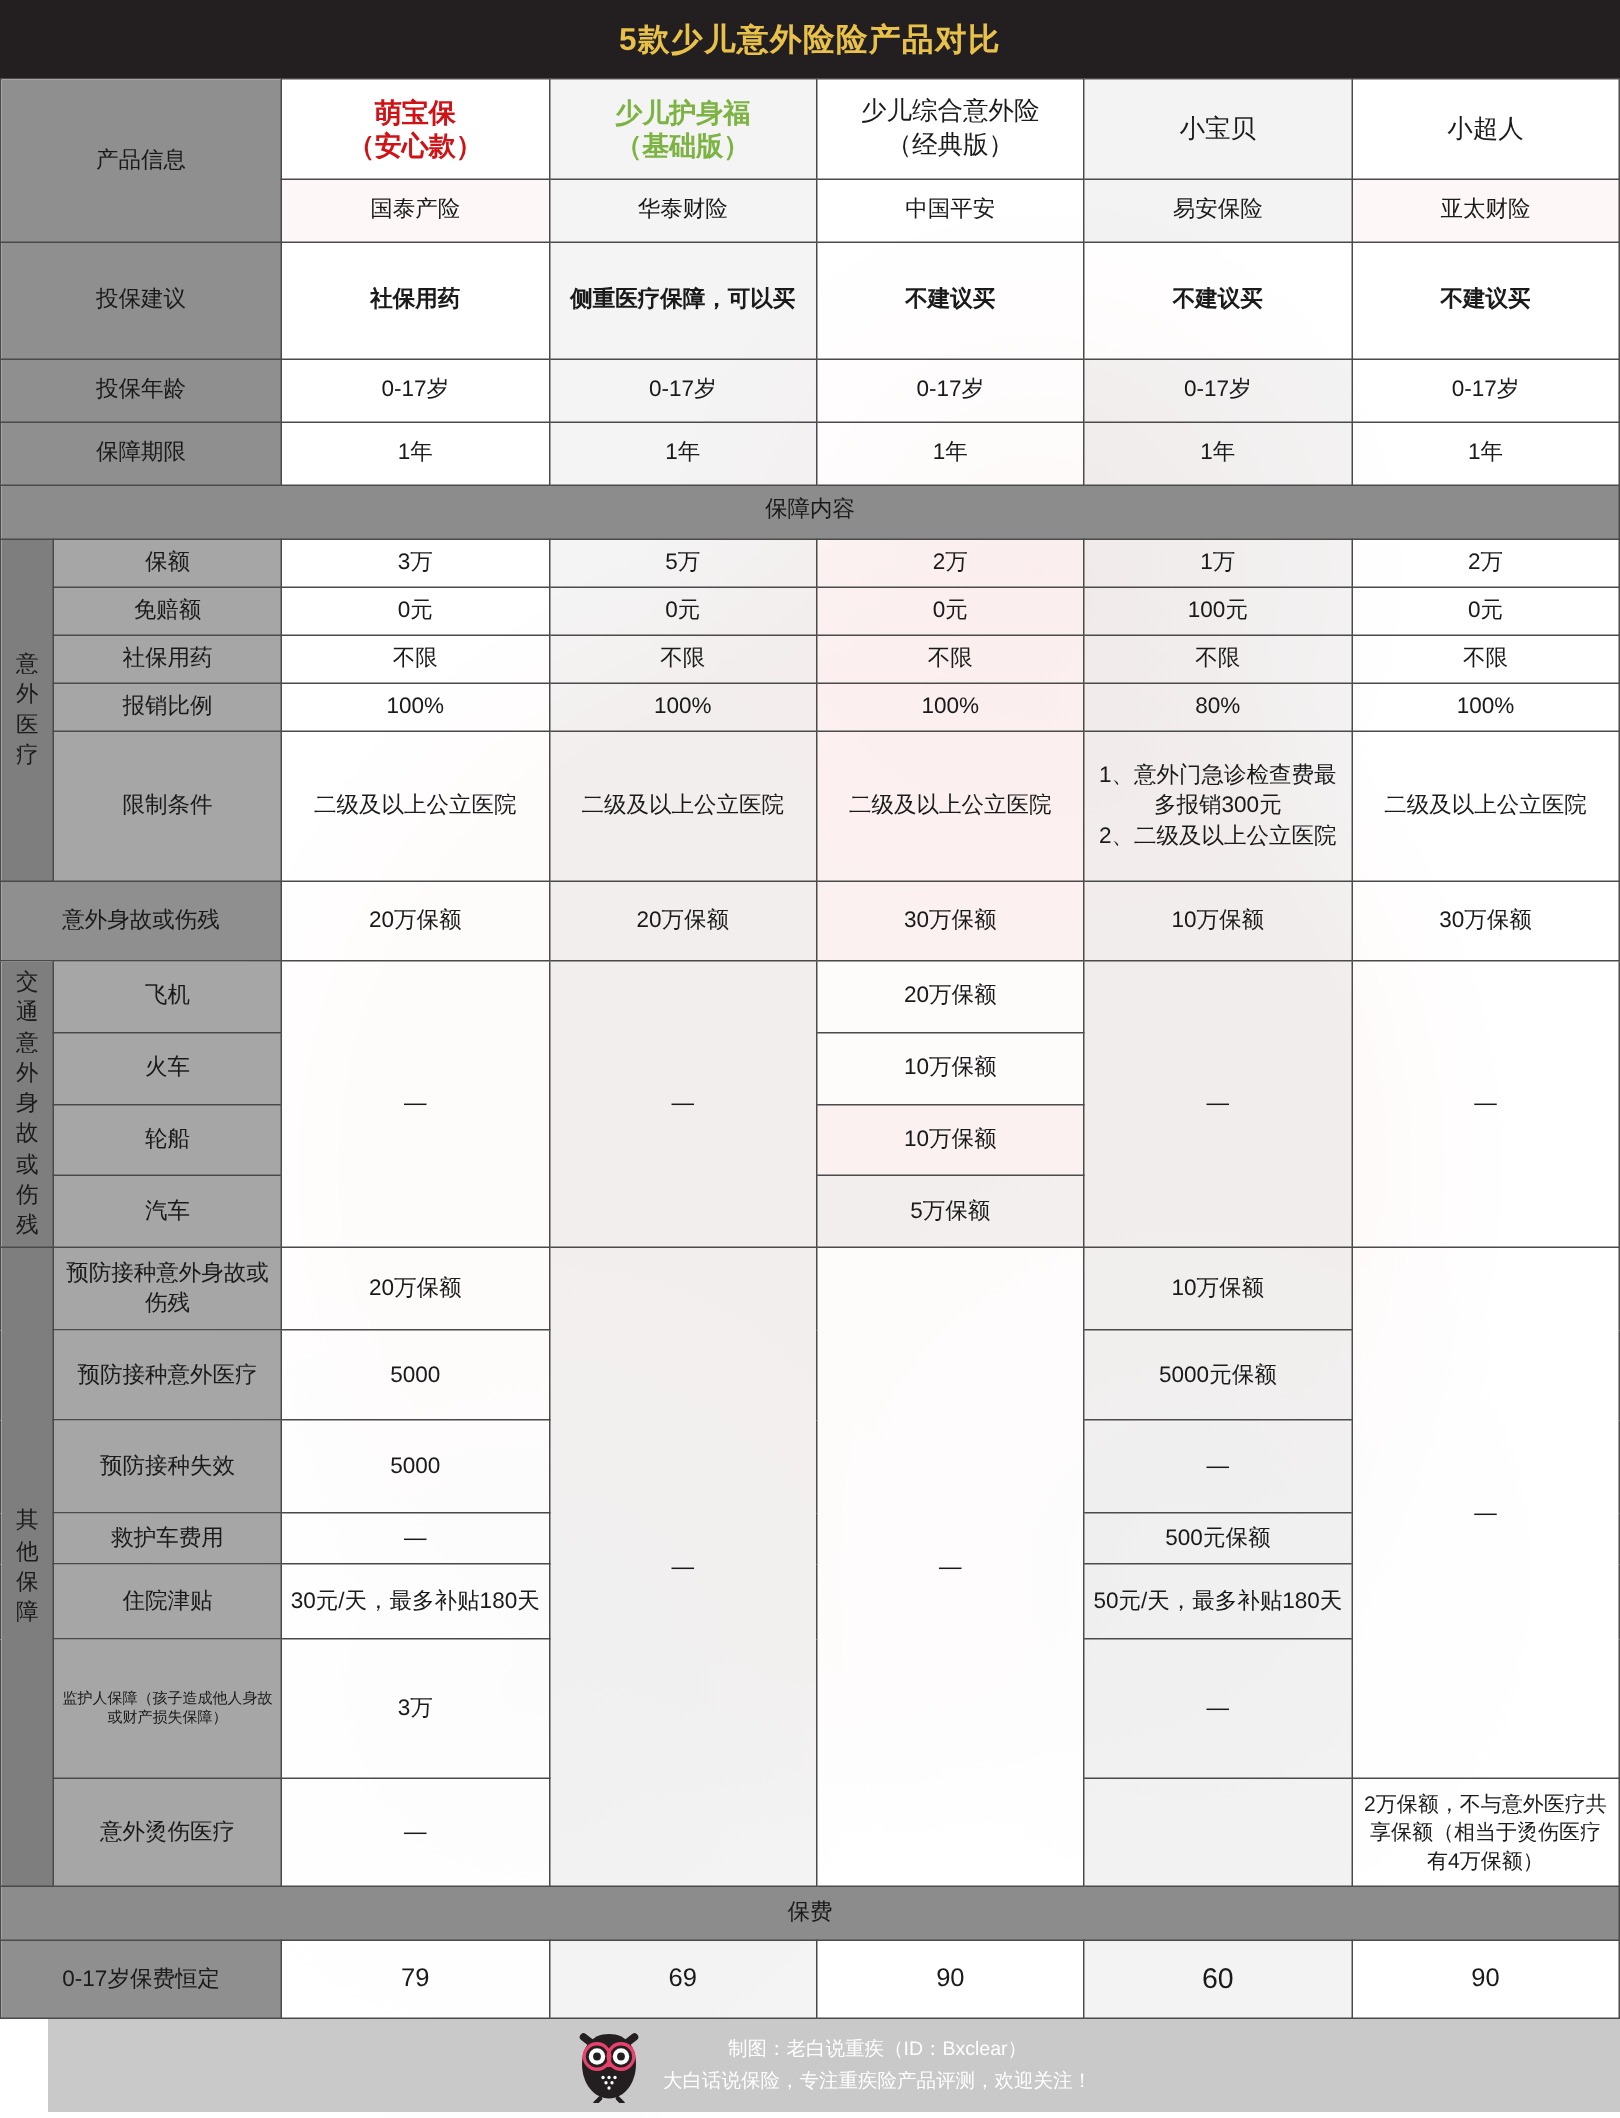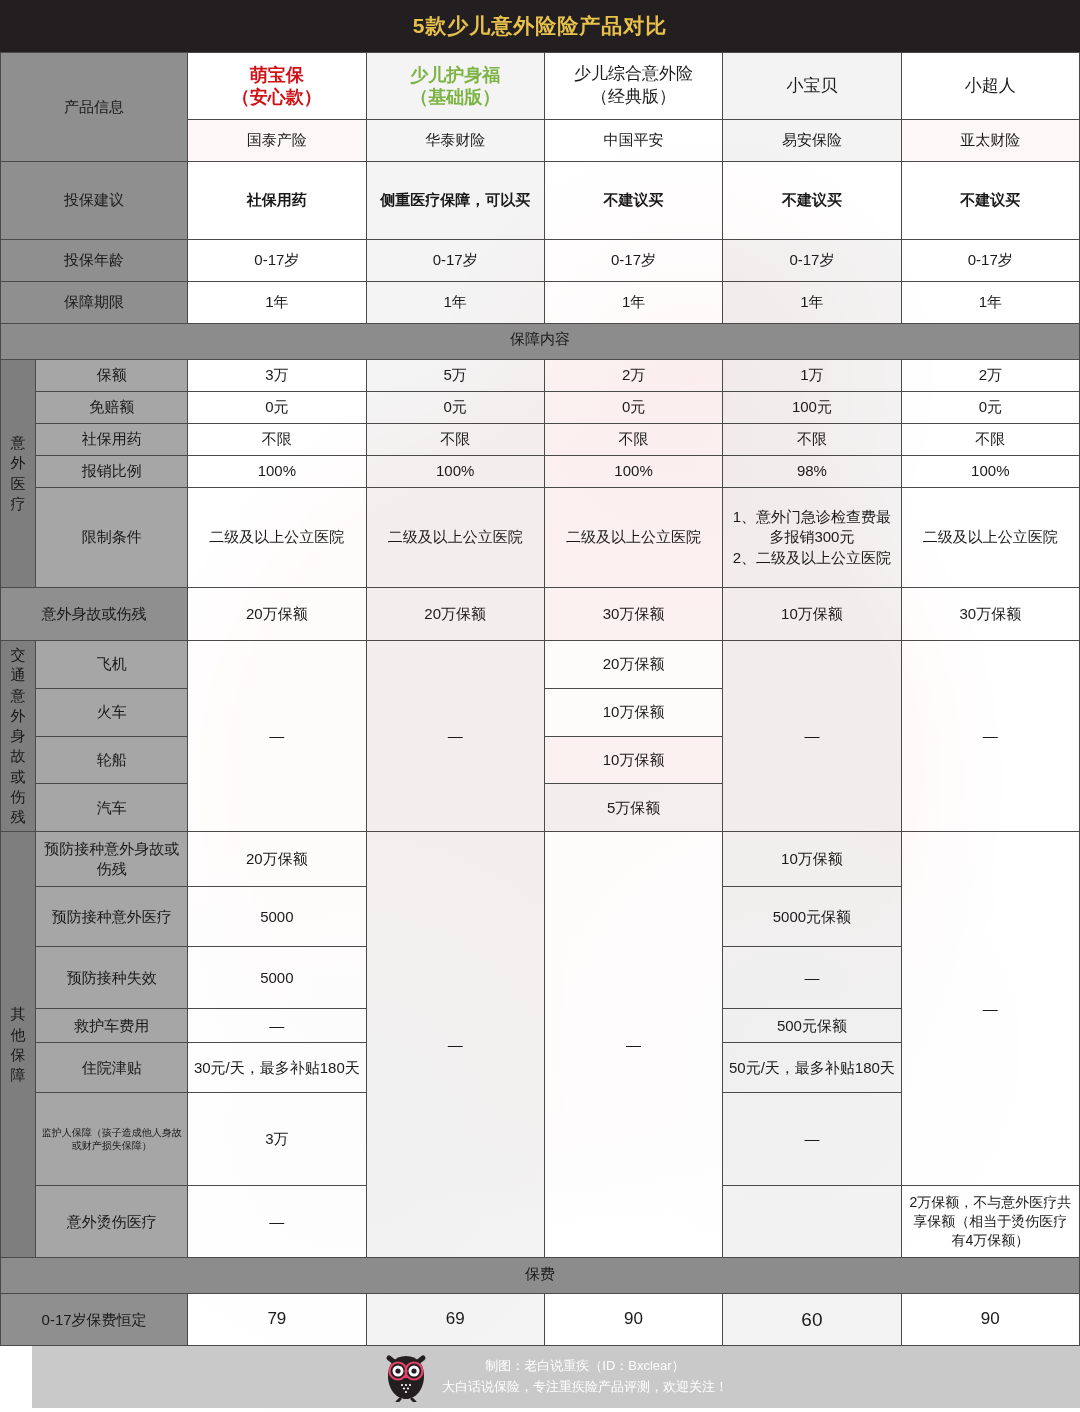--- a/index.html
+++ b/index.html
@@ -250,21 +250,21 @@
           <td class="tintB">不限</td>
           <td class="tintC">不限</td>
           <td class="tintD">不限</td>
           <td class="tintE">不限</td>
         </tr>
         <tr>
           <td class="lab-sub-l">报销比例</td>
           <td class="tintA" style="height:32px">100%</td>
           <td class="tintB">100%</td>
           <td class="tintC">100%</td>
-          <td class="tintD">98%</td>
+          <td class="tintD">80%</td>
           <td class="tintE">100%</td>
         </tr>
         <tr>
           <td class="lab-sub">限制条件</td>
           <td class="tintA left-txt" style="height:100px;white-space:pre-line">二级及以上公立医院</td>
           <td class="tintB left-txt" style="white-space:pre-line">二级及以上公立医院</td>
           <td class="tintC" style="white-space:pre-line">二级及以上公立医院</td>
           <td class="tintD left-txt" style="white-space:pre-line">1、意外门急诊检查费最多报销300元
 2、二级及以上公立医院</td>
           <td class="tintE" style="white-space:pre-line">二级及以上公立医院</td>

